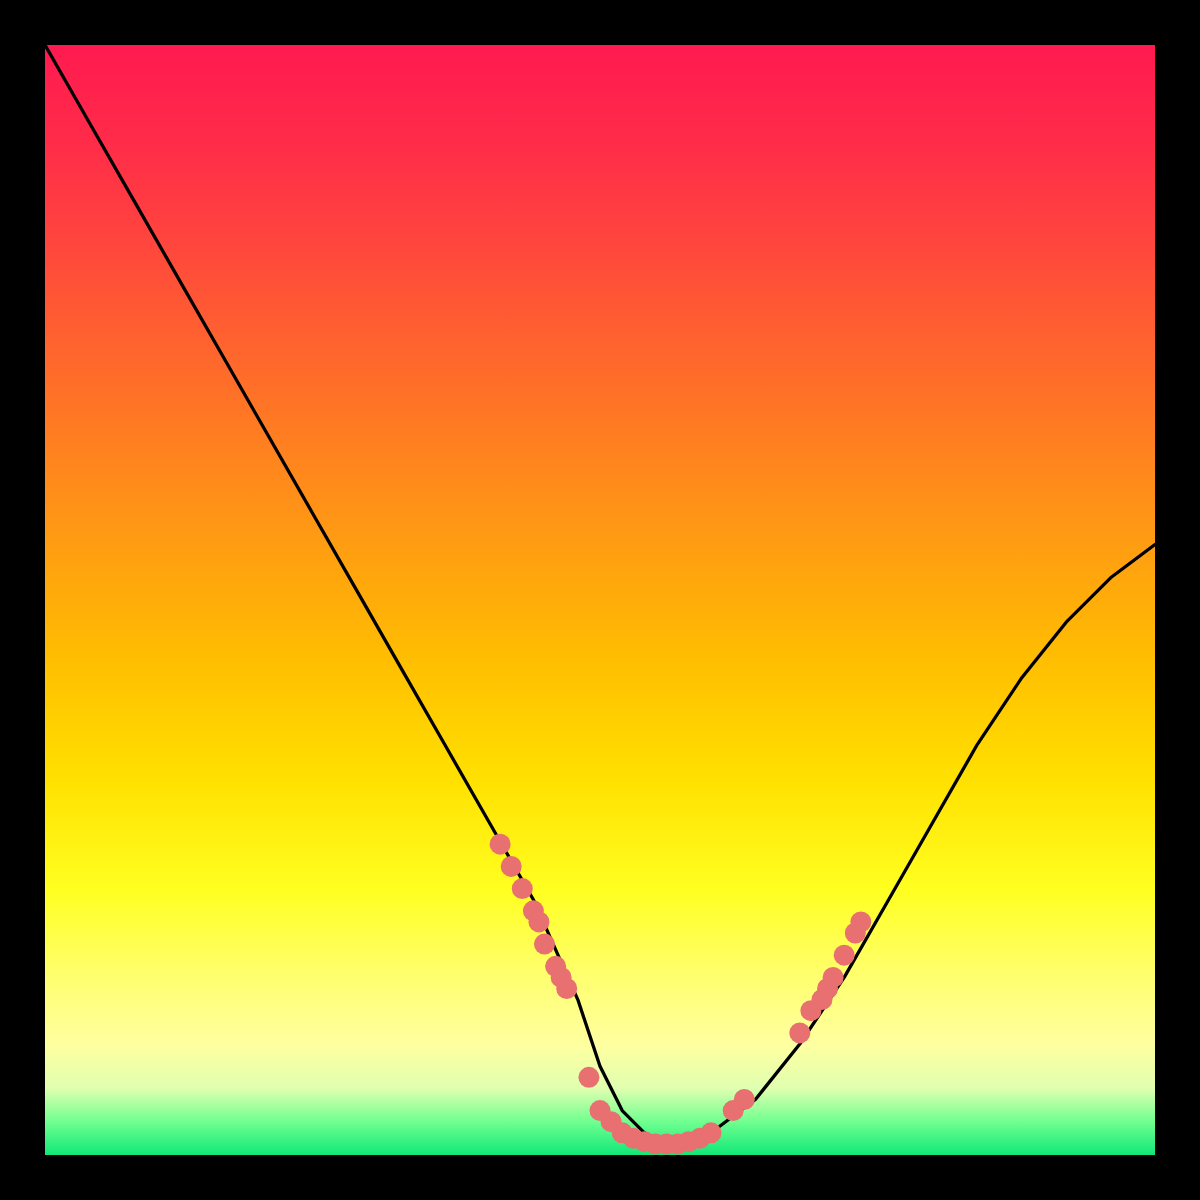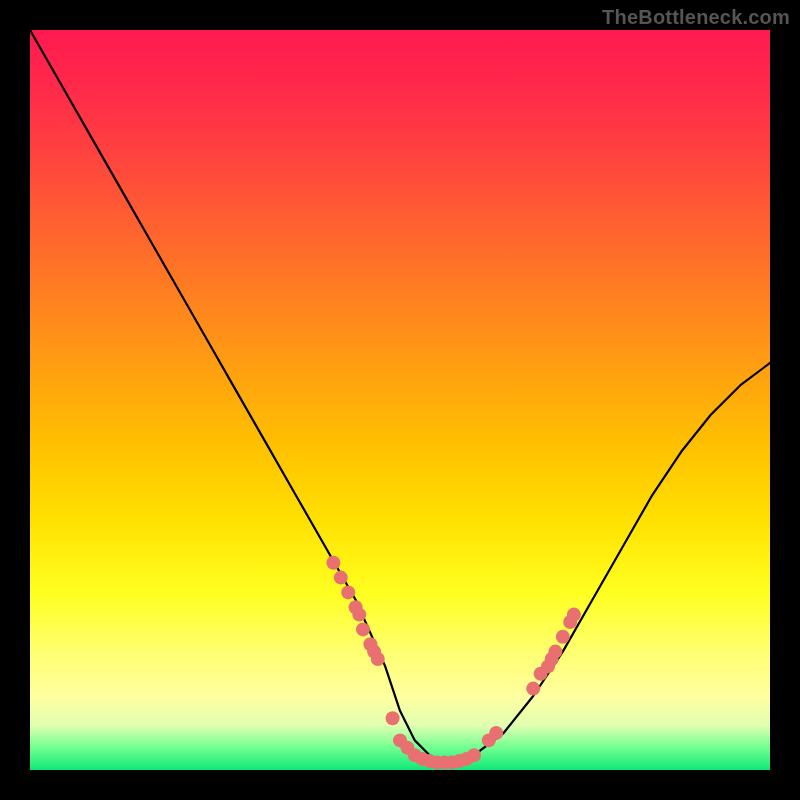--- a/index.html
+++ b/index.html
@@ -92,14 +92,13 @@
         <circle cx="510.6" cy="643.8" r="7" fill="#e87070"></circle>
         <circle cx="518.0" cy="636.4" r="7" fill="#e87070"></circle>
         <circle cx="521.7" cy="629.0" r="7" fill="#e87070"></circle>
         <circle cx="525.4" cy="621.6" r="7" fill="#e87070"></circle>
         <circle cx="532.8" cy="606.8" r="7" fill="#e87070"></circle>
         <circle cx="540.2" cy="592.0" r="7" fill="#e87070"></circle>
         <circle cx="543.9" cy="584.6" r="7" fill="#e87070"></circle>
       </g>
   </svg>
 
-  <div class="watermark">TheBottleneck.com</div>
 </div>
 
 </body></html>

